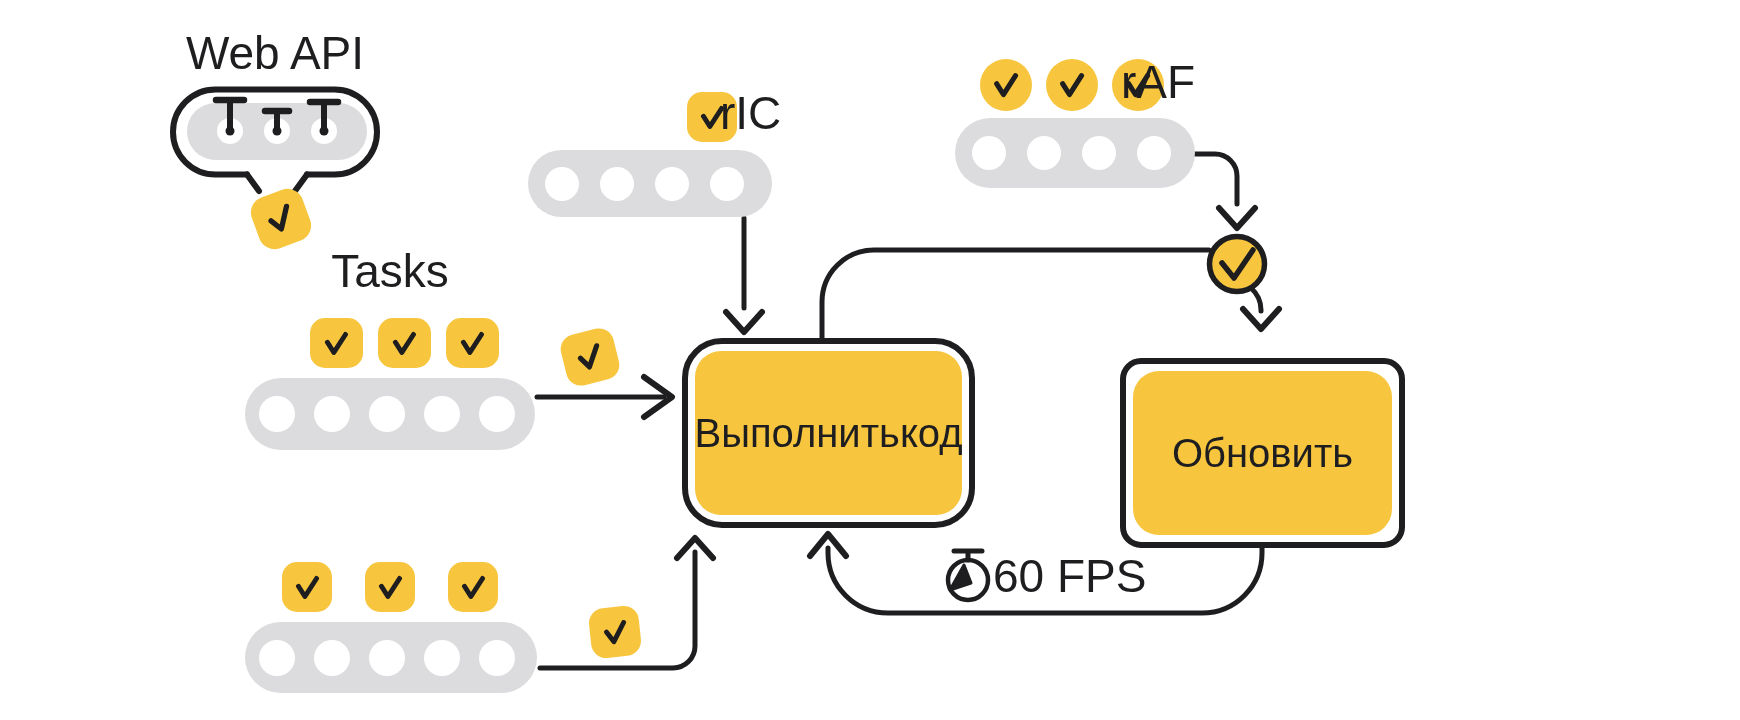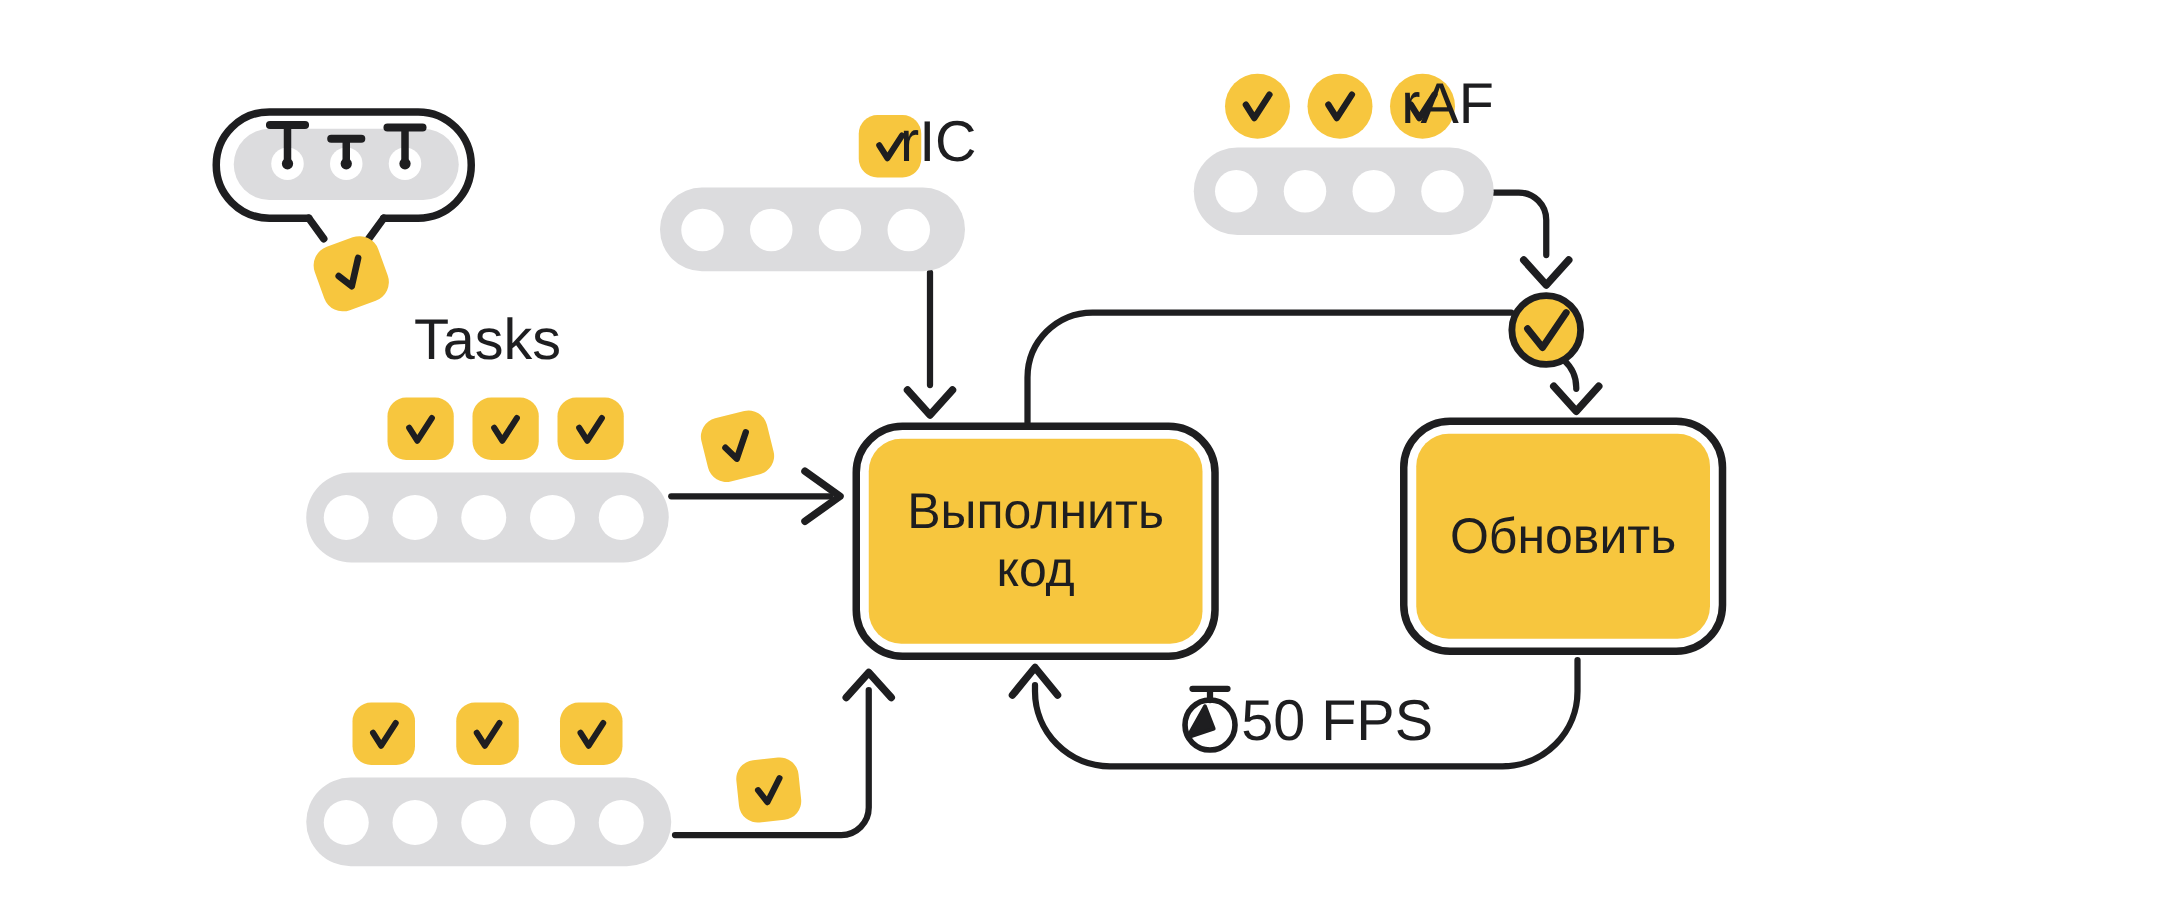--- a/index.html
+++ b/index.html
@@ -36,21 +36,21 @@
   }
   .dot{background:var(--white);border-radius:50%;flex:0 0 auto;}
   .dot.big{width:36px;height:36px;}
   .dot.small{width:34px;height:34px;}
   .node{
     position:absolute;box-sizing:border-box;border:6px solid var(--ink);
     border-radius:40px;background:var(--white);
   }
   .node-fill{
     position:absolute;inset:7px;background:var(--yellow);border-radius:26px;
-    display:flex;flex-direction:column;align-items:center;justify-content:center;
+    display:flex;flex-direction:row;align-items:center;justify-content:center;
     font-size:40px;line-height:47px;text-align:center;
   }
   .fps{position:absolute;font-size:46px;font-weight:500;white-space:nowrap;}
 </style>
 </head>
 <body>
 
 <div class="canvas">
 
   <svg class="wires" viewBox="0 0 1740 720" fill="none" stroke="#1E1E20" stroke-width="5" stroke-linecap="round" stroke-linejoin="round">
@@ -109,20 +109,21 @@
     </g>
 
     <g>
       <circle cx="968" cy="580" r="20" stroke-width="4.5"></circle>
       <path d="M954 551 H982" stroke-width="5"></path>
       <path d="M968 552 V560" stroke-width="5"></path>
       <path d="M964 565 L971 583 L950 590 Z" fill="#1E1E20" stroke-width="3"></path>
     </g>
   </svg>
 
+  <div class="lbl center" style="left:172px;top:26px;width:206px;">Web API</div>
   <div class="badge" style="left:254px;top:192px;width:54px;height:54px;transform:rotate(-20deg);border-radius:16px;">
     <svg viewBox="0 0 24 24">
         <path d="M5 11 L10 19 L19 5" fill="none" stroke="#1E1E20" stroke-width="3.8" stroke-linecap="round" stroke-linejoin="round"></path>
       </svg>
   </div>
 
   <div class="lbl center" style="left:245px;top:244px;width:290px;">Tasks</div>
   <div class="badge-row" style="left:310px;top:318px;gap:15px;">
     <div class="badge" style="position:static;width:53px;height:50px;">
       <svg viewBox="0 0 24 24">
@@ -221,21 +222,21 @@
       <div class="dot small"></div>
     </div>
 
   <div class="node" style="left:682px;top:338px;width:293px;height:190px;">
     <div class="node-fill">
       <span>Выполнить</span>
       <span>код</span>
     </div>
   </div>
 
-  <div class="node" style="left:1120px;top:334px;width:261px;height:190px;">
+  <div class="node" style="left:1120px;top:358px;width:285px;height:190px;border-radius:21px;">
     <div class="node-fill">
       <span>Обновить</span>
     </div>
   </div>
 
-  <div class="fps" style="left:993px;top:549px;">50 FPS</div>
+  <div class="fps" style="left:993px;top:549px;">60 FPS</div>
 
 </div>
 
 </body></html>

